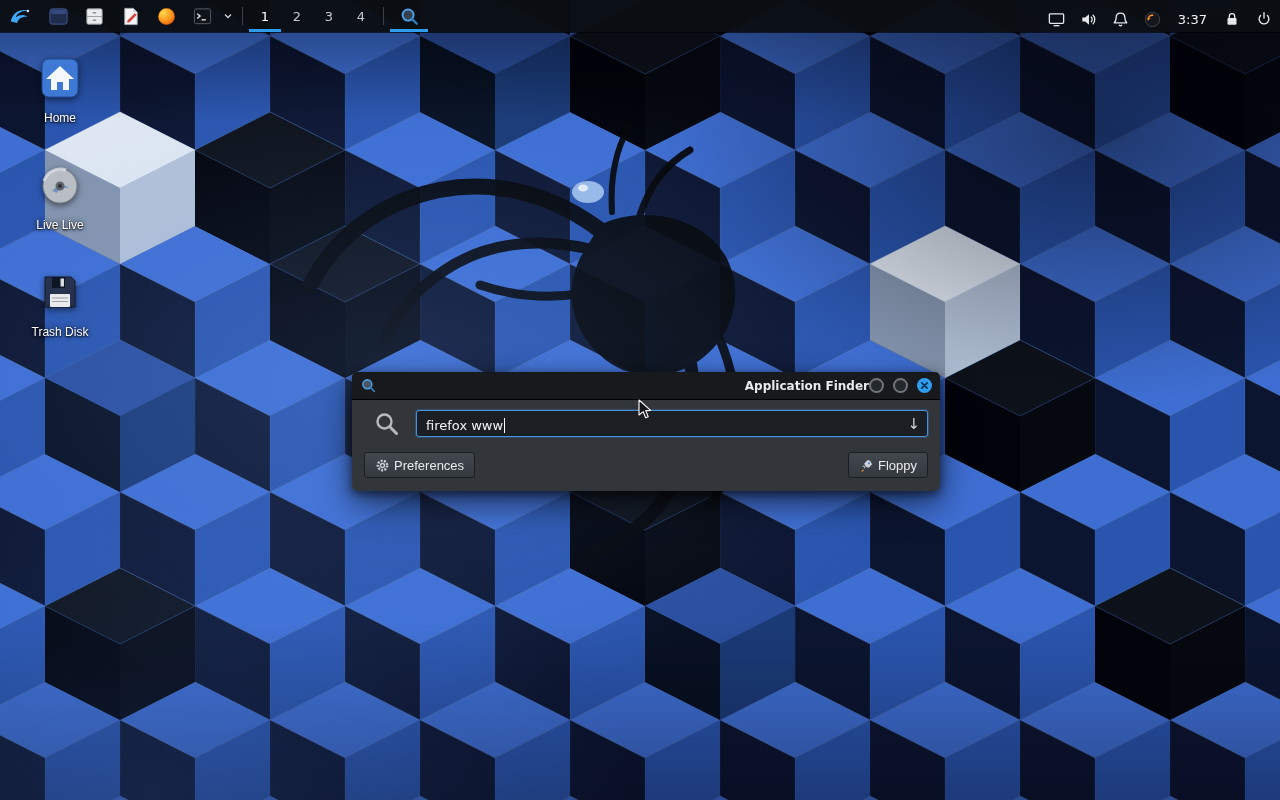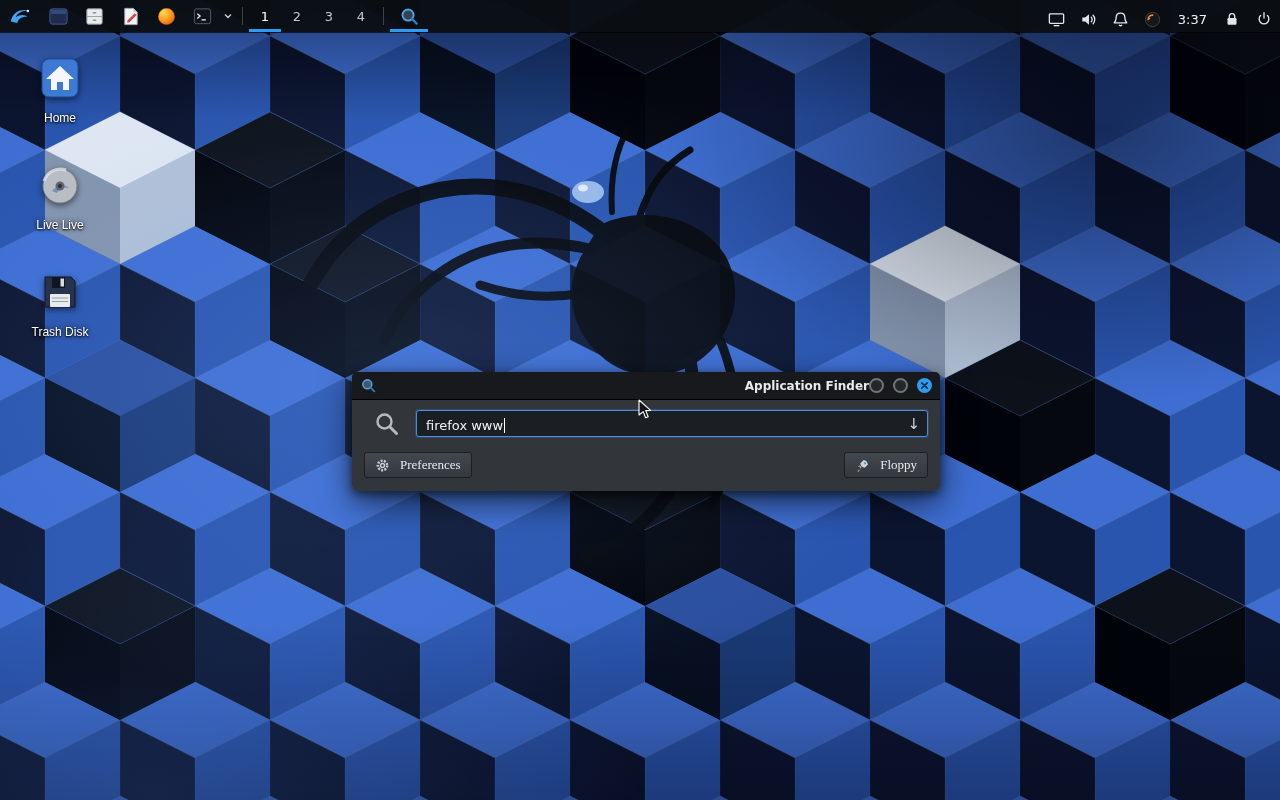--- a/index.html
+++ b/index.html
@@ -55,23 +55,23 @@
   .search-row{display:flex;align-items:center;}
   .big-mag{width:26px;height:26px;margin:0 16px 0 10px;flex:none;}
   .entry{flex:1;height:27px;box-sizing:border-box;background:#1b1e22;border:1px solid #4a90d9;
     border-radius:3px;box-shadow:0 0 0 1px rgba(62,129,201,.30);display:flex;align-items:center;
     padding:4px 26px 0 9px;position:relative;color:#f2f4f6;}
   .caret{display:inline-block;width:1px;height:15px;background:#ffffff;margin-left:1px;}
   .entry .dd{position:absolute;right:7px;top:3px;color:#cfd3d7;font-size:15px;line-height:20px;
     background:transparent;border:none;padding:0;font-family:inherit;}
   .btn-row{display:flex;margin-top:15px;align-items:center;}
   .spacer{flex:1;}
-  .gtk-btn{display:flex;align-items:center;gap:10px;height:26px;padding:0 10px;
+  .gtk-btn{display:flex;align-items:center;gap:4px;height:26px;padding:0 10px;
     background:linear-gradient(#43484e,#343940);border:1px solid #1b1e21;border-radius:3px;
-    color:#e8eaec;font-size:13px;font-family:Liberation Serif, serif;}
+    color:#e8eaec;font-size:13px;font-family:Liberation Sans, sans-serif;}
   .gtk-btn svg{flex:none;}
 
   .cursor{position:absolute;left:638px;top:399px;z-index:100;pointer-events:none;}
 </style>
 </head>
 <body>
 
 <div class="screen">
 
   <svg class="wallpaper" width="1280" height="800" viewBox="0 0 1280 800">

